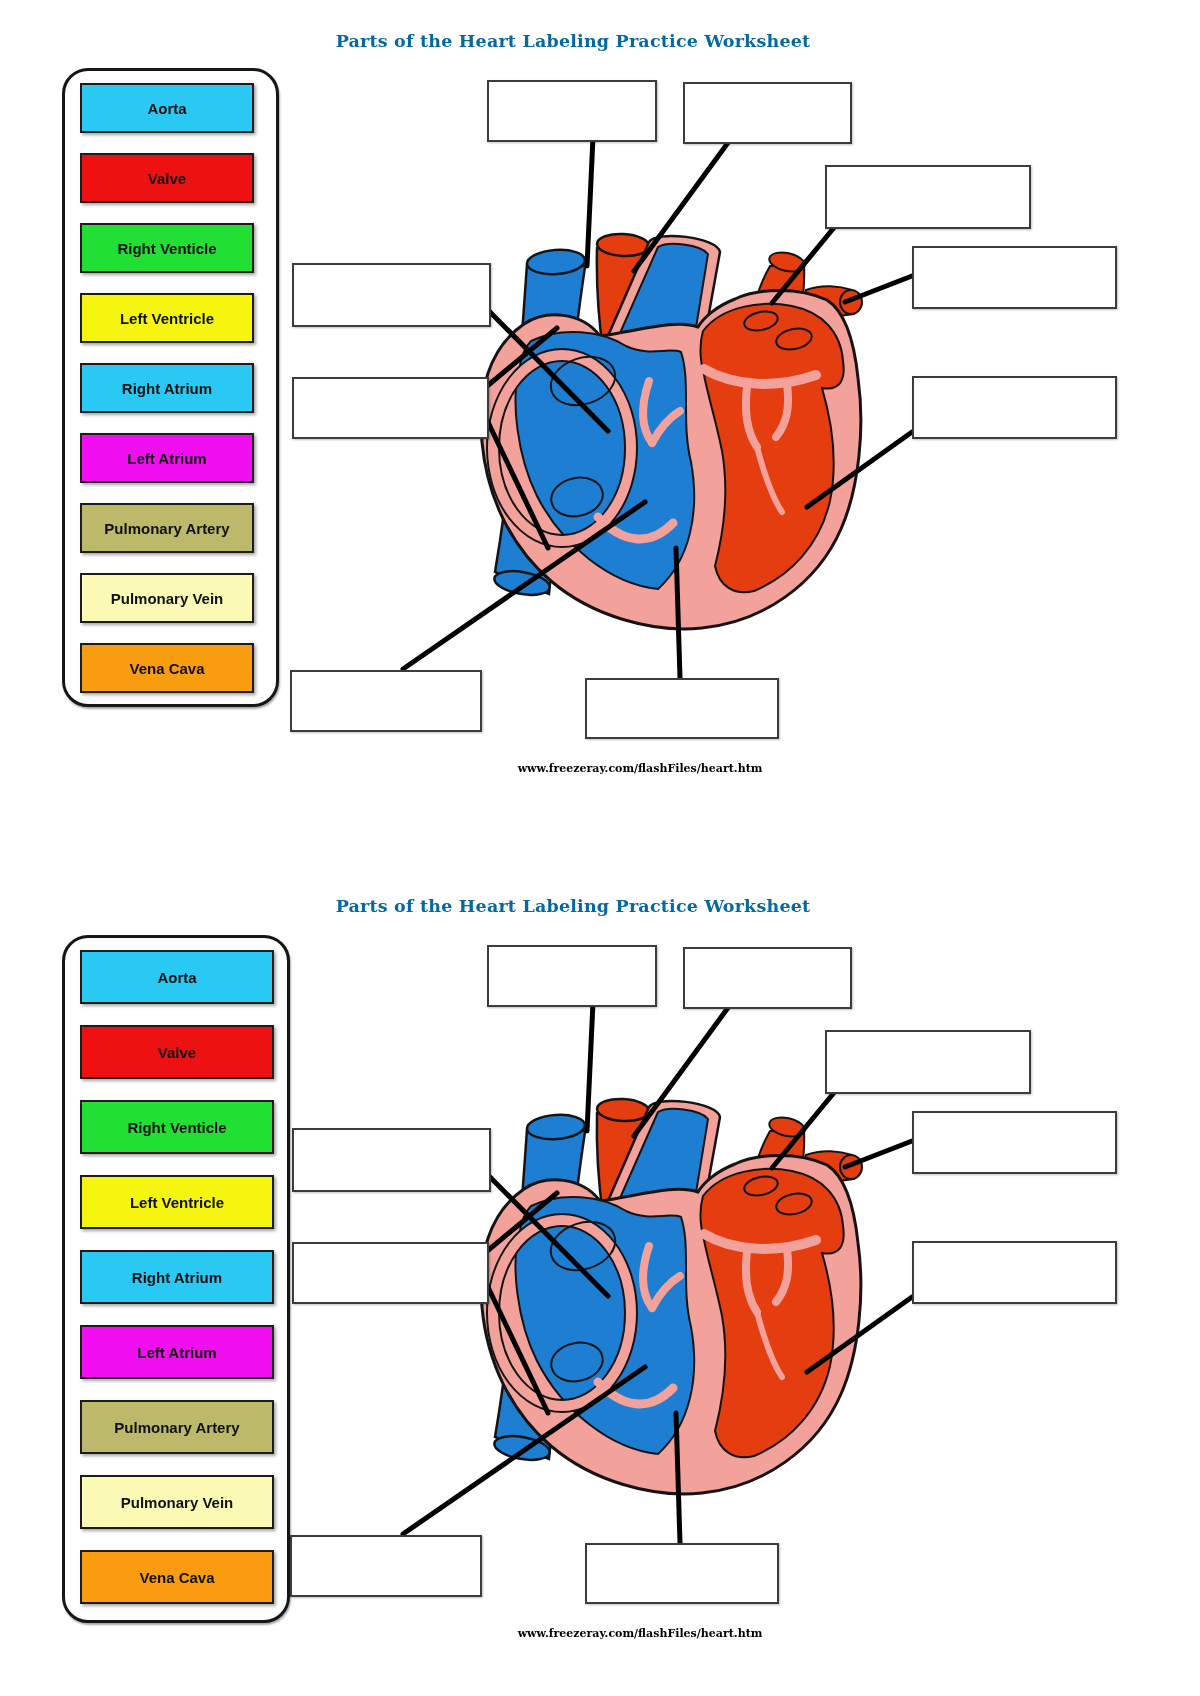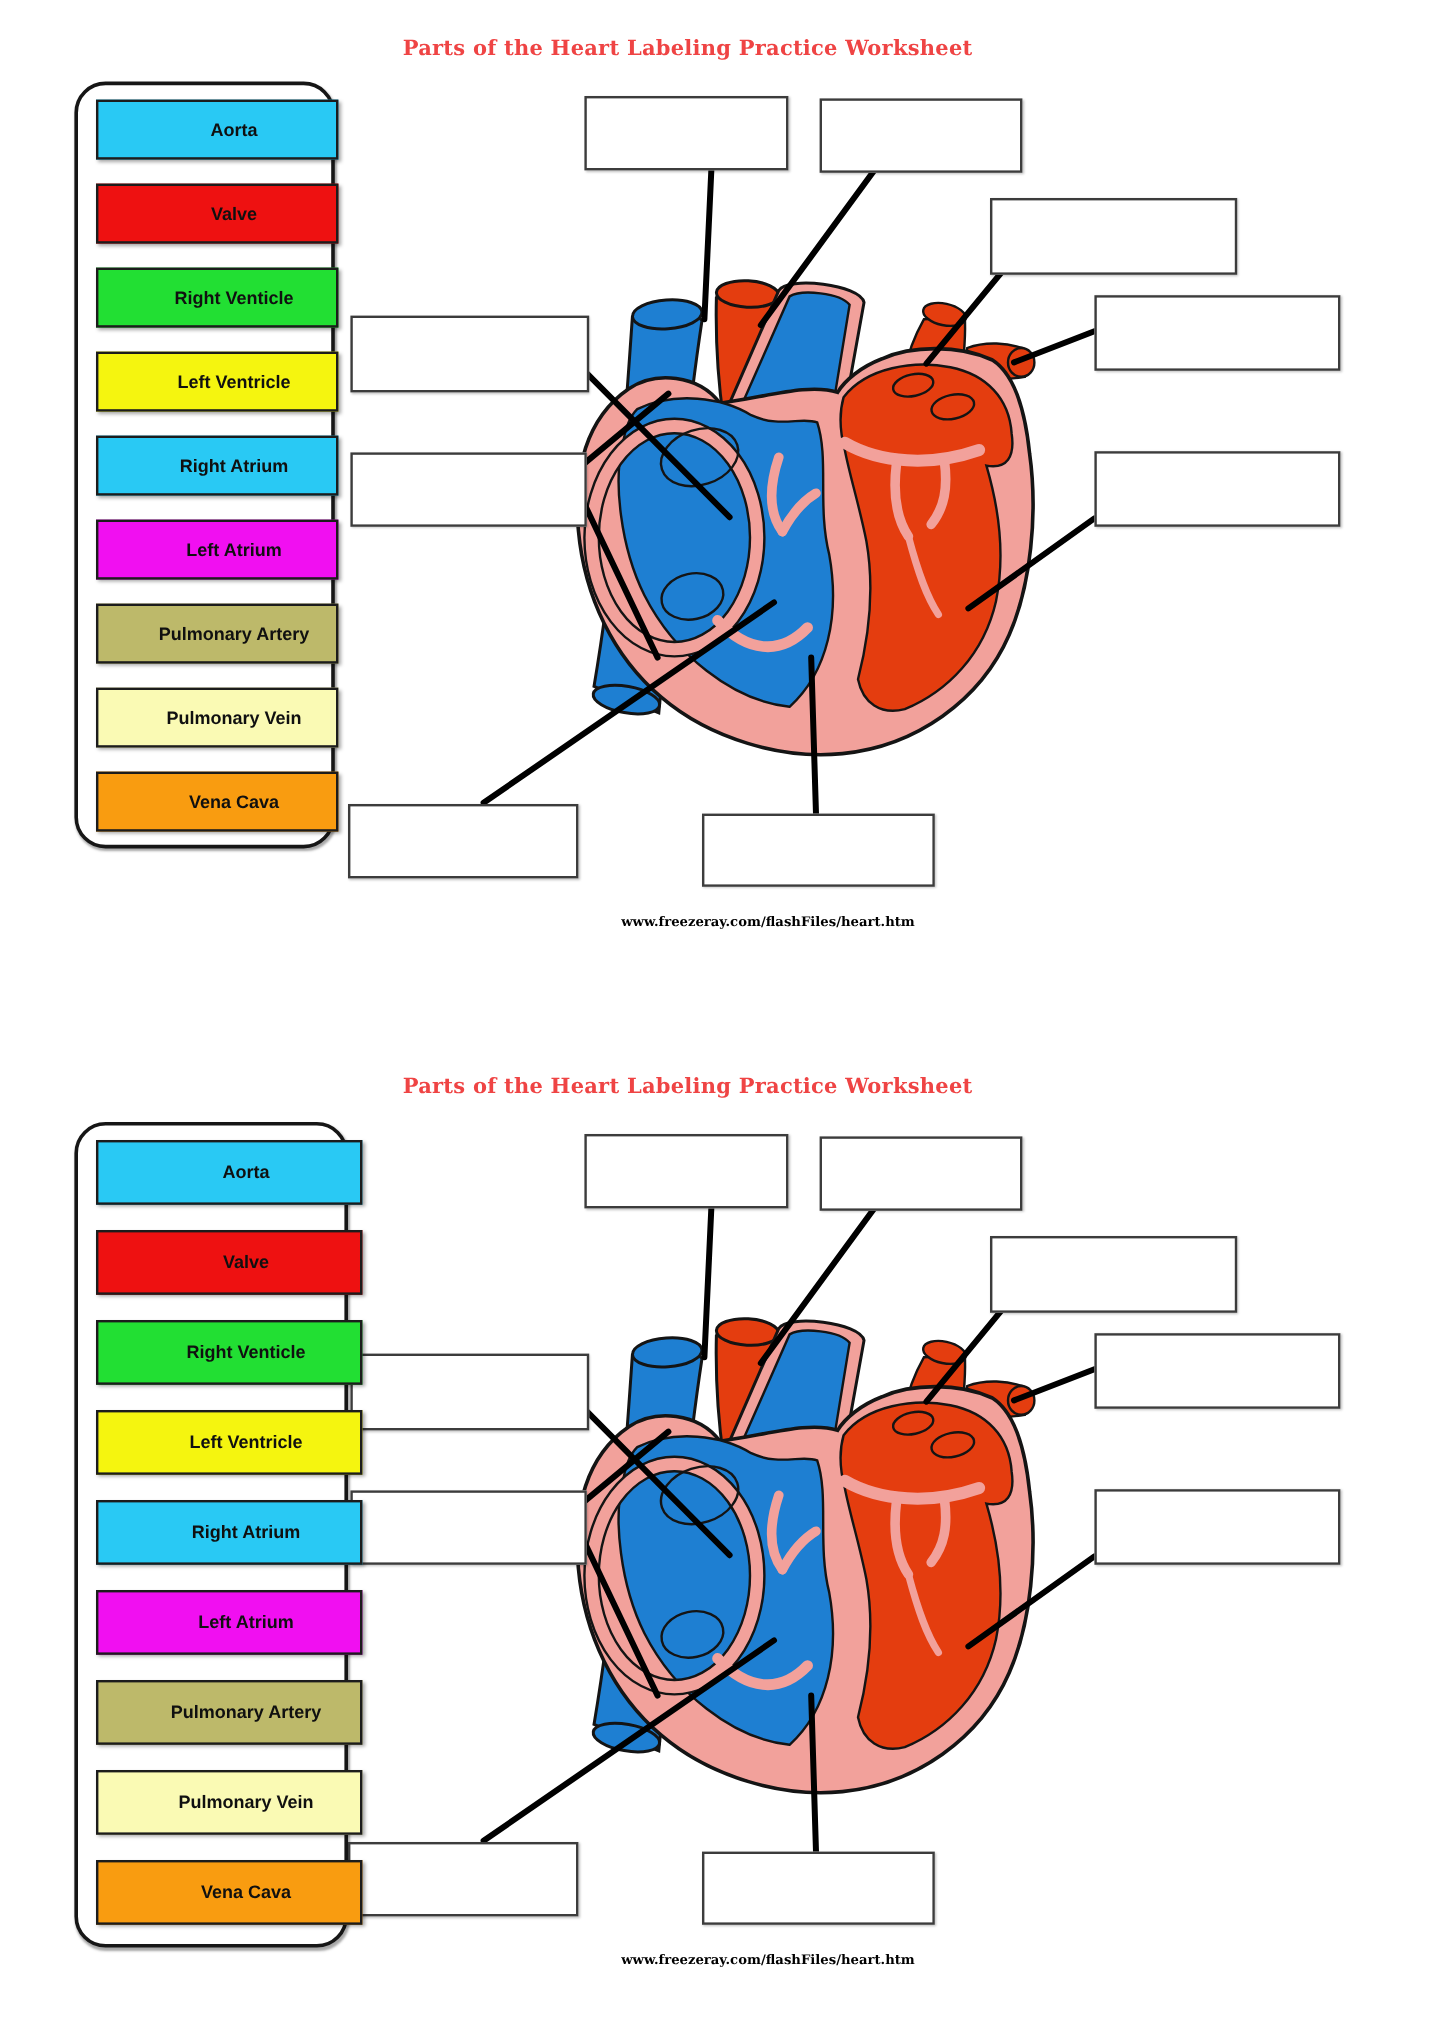--- a/index.html
+++ b/index.html
@@ -1,25 +1,25 @@
 <!DOCTYPE html>
 <html><head>
 <meta charset="utf-8">
 <style>
   html,body{margin:0;padding:0;background:#ffffff;}
   #page{position:relative;width:1200px;height:1696px;background:#ffffff;overflow:hidden;
         font-family:"Liberation Sans",sans-serif;}
   .sheet{position:absolute;left:0;width:1200px;height:848px;}
   .title{position:absolute;top:31px;left:0;width:1146px;margin:0;text-align:center;
-         font-family:"DejaVu Serif",serif;font-weight:700;font-size:17.5px;letter-spacing:.2px;color:#ef4444;}
+         font-family:"DejaVu Serif",serif;font-weight:700;font-size:17.5px;letter-spacing:.2px;color:#0369a1;}
   .panel{position:absolute;background:#ffffff;border:3px solid #161616;border-radius:26px;
          box-shadow:1px 2px 2px rgba(0,0,0,.35);}
   .word-label{position:absolute;left:80px;border:2px solid #1c1c1c;display:flex;align-items:center;
          justify-content:center;font-weight:bold;font-size:15px;color:#101010;
-         box-shadow:2px 2px 3px rgba(0,0,0,.35);padding-left:28px;}
+         box-shadow:2px 2px 3px rgba(0,0,0,.35);}
   .boxes{position:absolute;inset:0;}
   .answer-box{position:absolute;background:#ffffff;border:2px solid #3c3c3c;
          box-shadow:1px 1px 2px rgba(0,0,0,.25);}
   .url{position:absolute;top:762px;left:0;width:1280px;text-align:center;
        font-family:"DejaVu Serif",serif;font-weight:700;font-size:11px;color:#000;}
   .diagram{position:absolute;top:0;left:0;}
   .lines line{stroke:#000;stroke-width:5;stroke-linecap:round;}
   .c-pink{fill:#F2A19B;}
   .c-blue{fill:#1E7FD2;}
   .c-red{fill:#E43D0F;}

